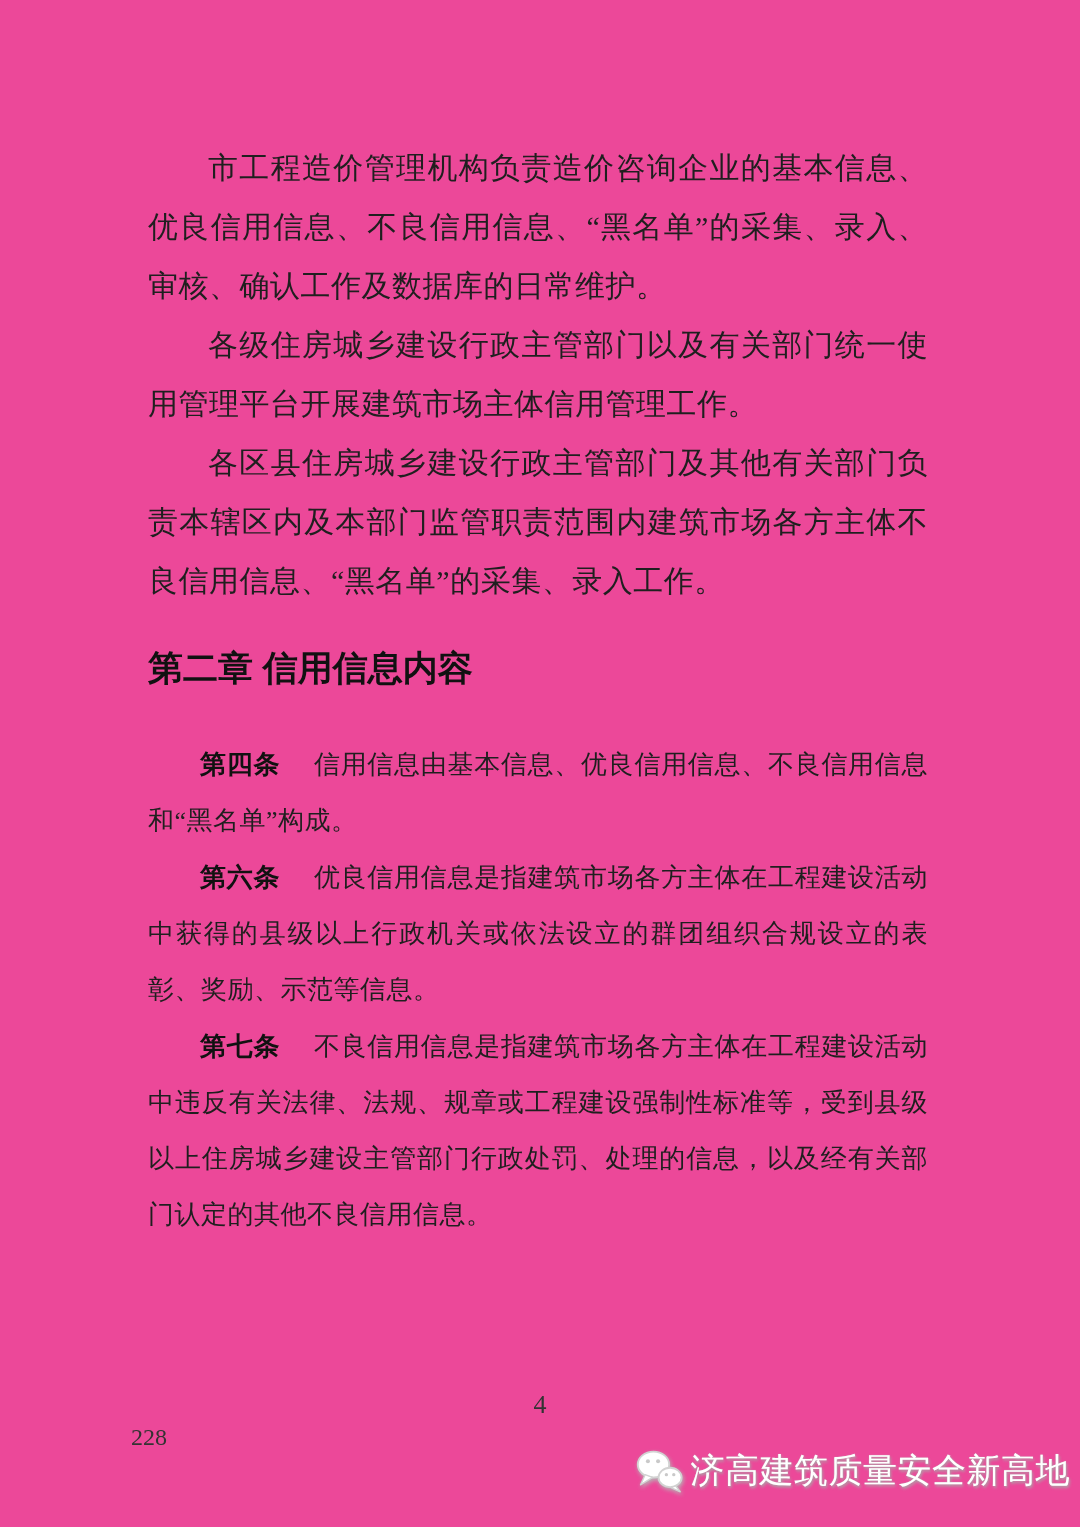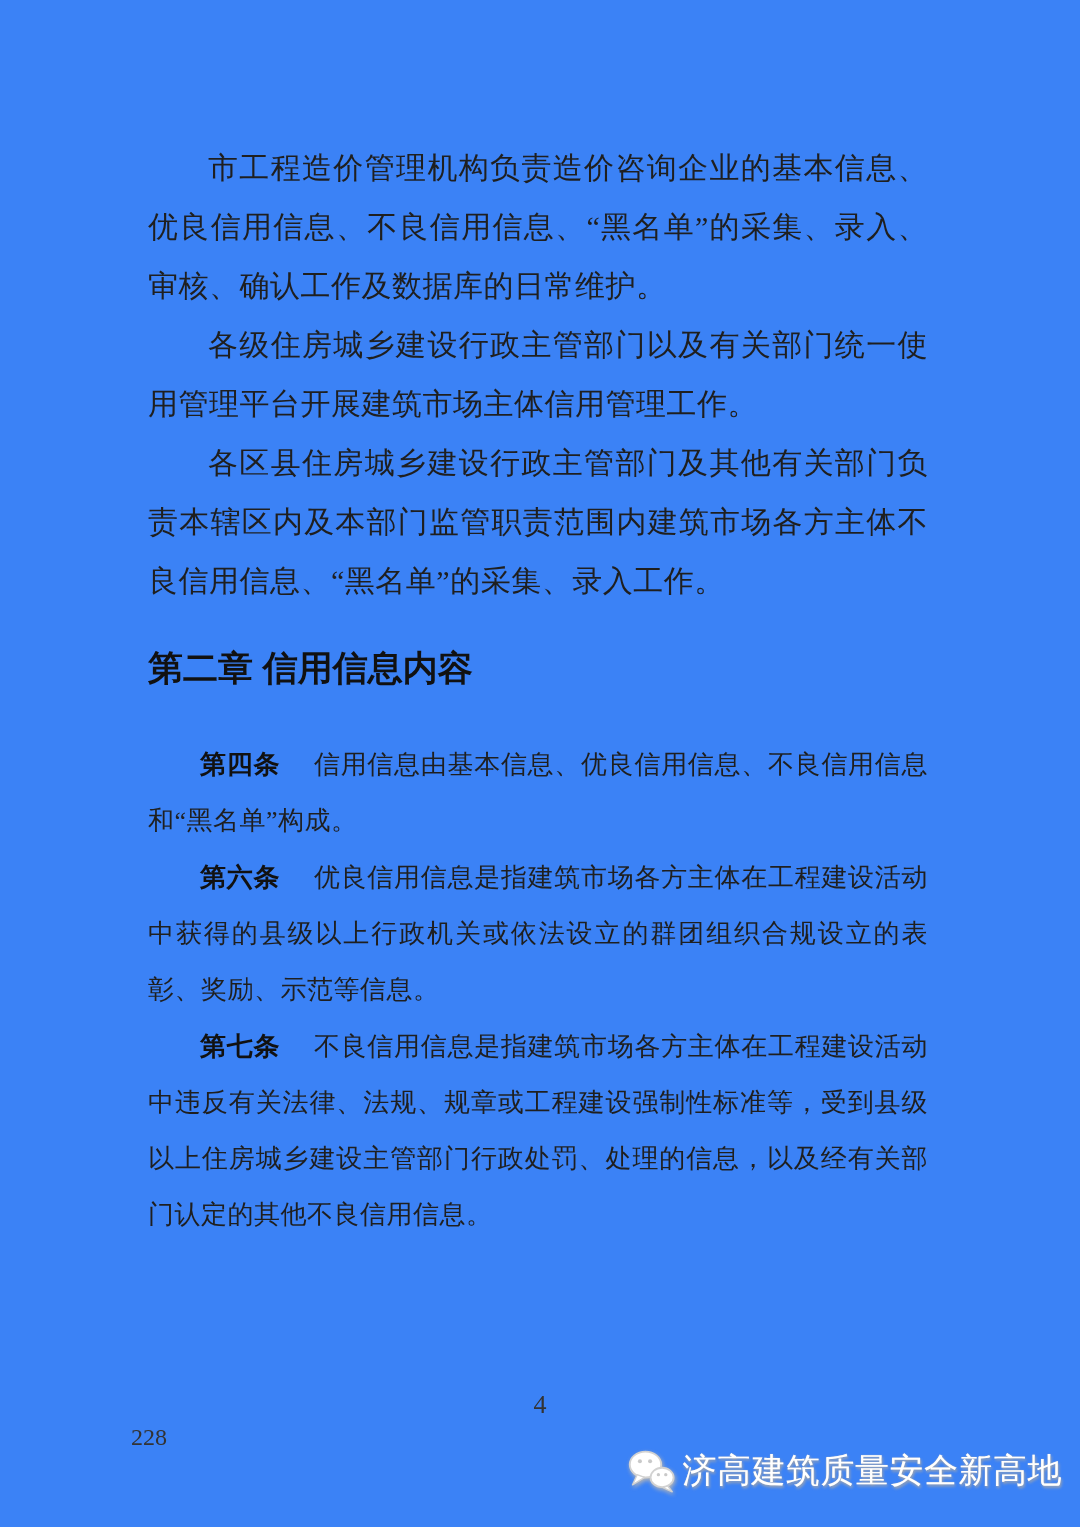--- a/index.html
+++ b/index.html
@@ -4,21 +4,21 @@
 <style>
   html, body {
     margin: 0;
     padding: 0;
     background: #ffffff;
   }
   .page {
     position: relative;
     width: 1080px;
     height: 1527px;
-    background: #3b82f6;
+    background: #ec4899;
     overflow: hidden;
     font-family: "Liberation Serif", "DejaVu Serif", serif;
     color: #1f1f1f;
   }
   .content {
     position: absolute;
     left: 148px;
     top: 138px;
     width: 780px;
   }
@@ -68,21 +68,21 @@
   .folio-number {
     position: absolute;
     top: 1424px;
     left: 131px;
     font-size: 24px;
     color: #333333;
   }
   .watermark {
     position: absolute;
     top: 1448px;
-    right: 18px;
+    right: 10px;
     display: flex;
     align-items: center;
     gap: 8px;
   }
   .watermark-text {
     font-family: "Liberation Sans", "DejaVu Sans", sans-serif;
     font-size: 34px;
     letter-spacing: 0.5px;
     color: #ffffff;
     text-shadow: 1px 2px 3px #a8a8a8, 0 0 1px #c6c6c6;

